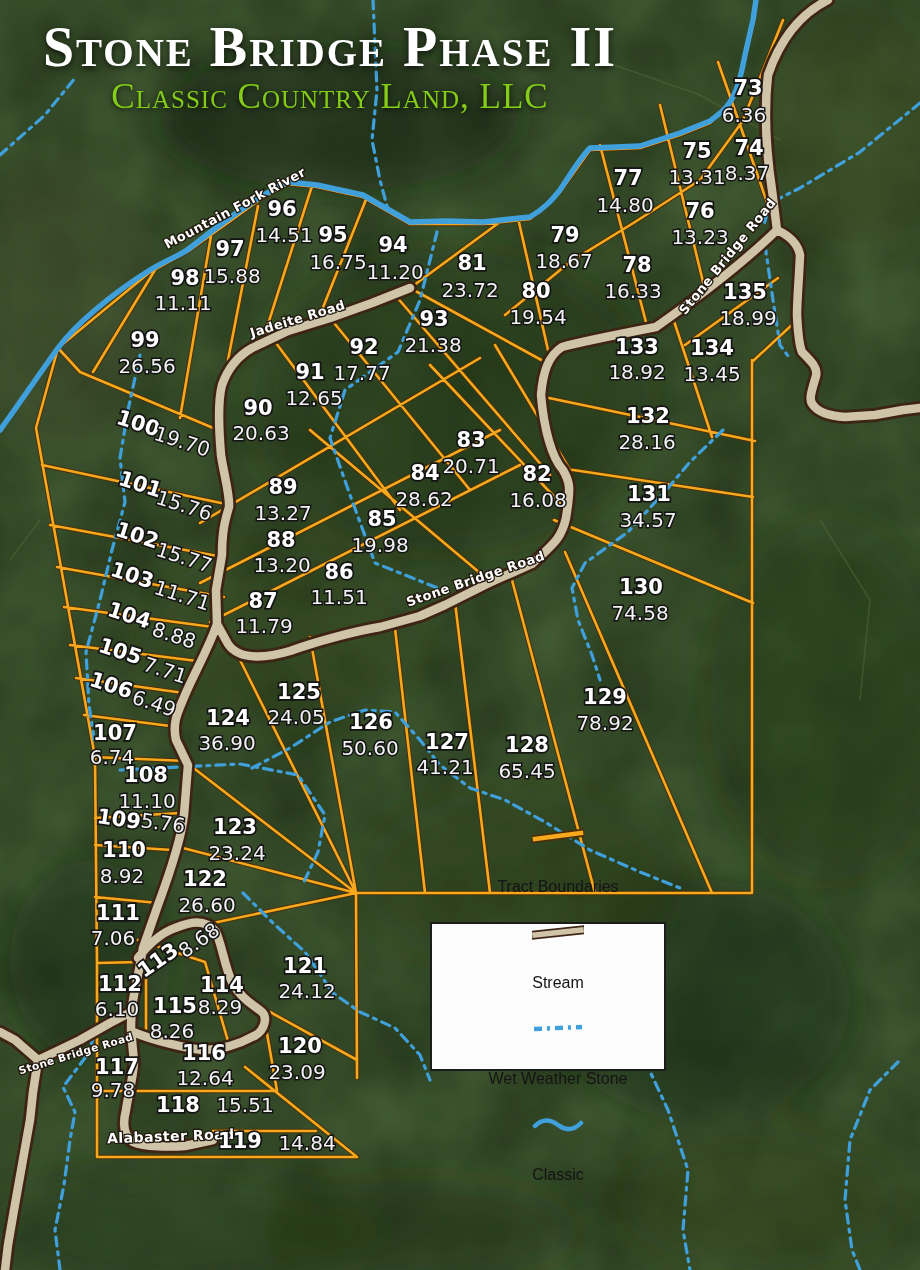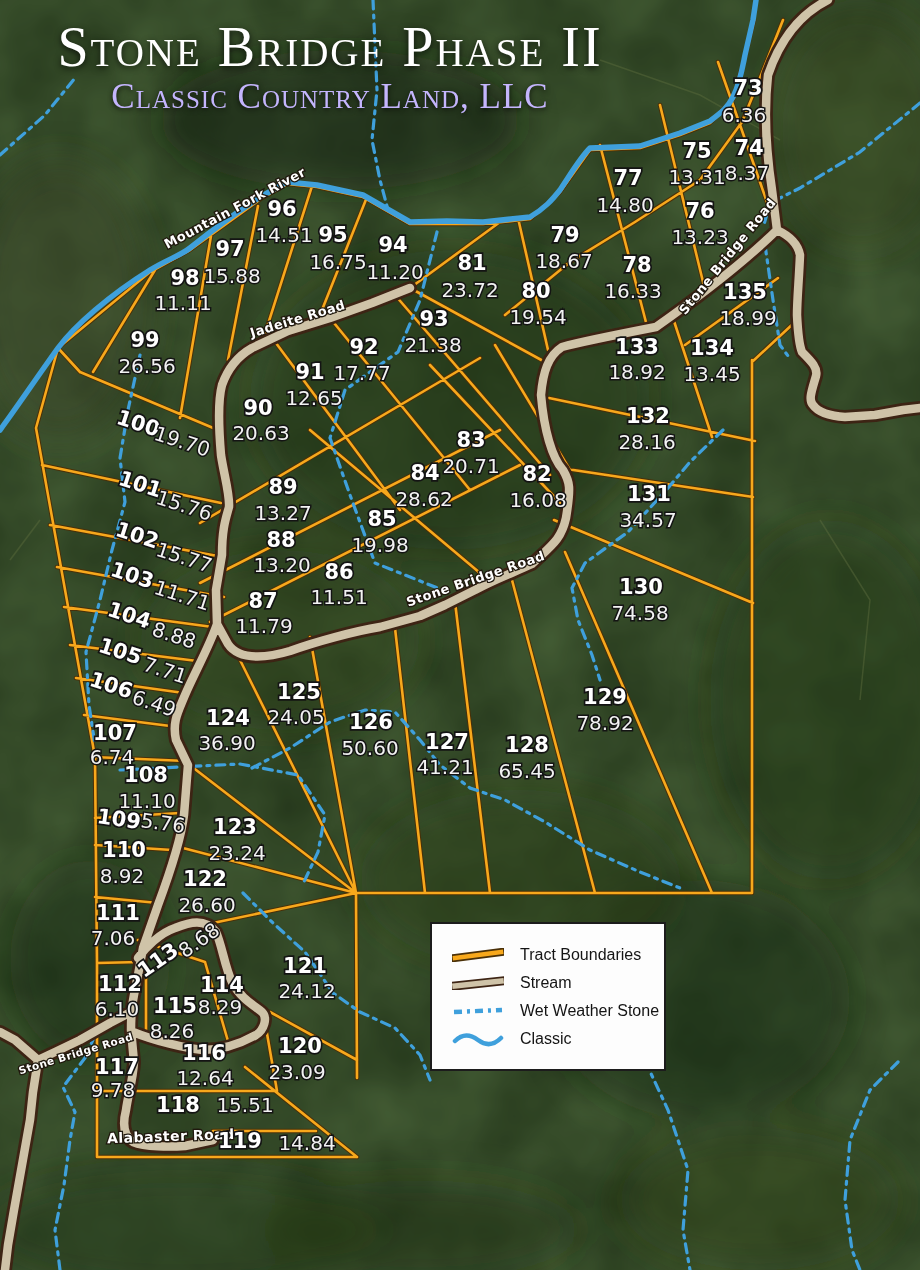--- a/index.html
+++ b/index.html
@@ -4,30 +4,30 @@
 <style>
   html,body{margin:0;padding:0;background:#111;}
   #map{position:relative;width:920px;height:1270px;overflow:hidden;
        font-family:"DejaVu Sans",sans-serif;}
   #basesvg{position:absolute;left:0;top:0;}
   
   #title-block{position:absolute;left:0;top:18px;width:660px;text-align:center;
 ic    pointer-events:none;}
   #title-main{font-family:"Liberation Serif",serif;font-variant:small-caps;
     font-size:56px;color:#fff;letter-spacing:2px;line-height:1.05;
-    text-shadow:0 2px 6px rgba(0,0,0,.75);}
+    text-shadow:0 2px 6px rgba(0,0,0,.75);font-weight:bold;}
   #title-sub{font-family:"Liberation Serif",serif;font-variant:small-caps;
-    font-size:35px;color:#c4b5fd;letter-spacing:1px;
+    font-size:35px;color:#84cc16;letter-spacing:1px;
     text-shadow:0 2px 5px rgba(0,0,0,.75);}
   
   #legend{position:absolute;left:430px;top:922px;width:236px;height:149px;
     background:#fdfdfd;border:2px solid #1c1c1c;box-sizing:border-box;
     display:flex;flex-direction:column;justify-content:center;gap:10px;
     padding:8px 0 8px 20px;}
-  .legend-row{display:flex;align-items:center;gap:16px;}
+  .legend-row{display:flex;align-items:center;gap:16px;flex-direction:column;}
   .legend-swatch{width:52px;flex:0 0 52px;}
   .legend-label{font-family:"Liberation Sans",sans-serif;font-size:16px;
     color:#141414;}
   
   text.tnum{font-family:"DejaVu Sans",sans-serif;font-size:21px;font-weight:bold;
     fill:#ffffff;stroke:#141414;stroke-width:3.4px;paint-order:stroke;
     text-anchor:middle;}
   text.tacre{font-family:"DejaVu Sans",sans-serif;font-size:20px;fill:#f2f2f2;
     stroke:#141414;stroke-width:3px;paint-order:stroke;text-anchor:middle;}
   text.rlabel{font-family:"DejaVu Sans",sans-serif;font-weight:bold;fill:#ffffff;

